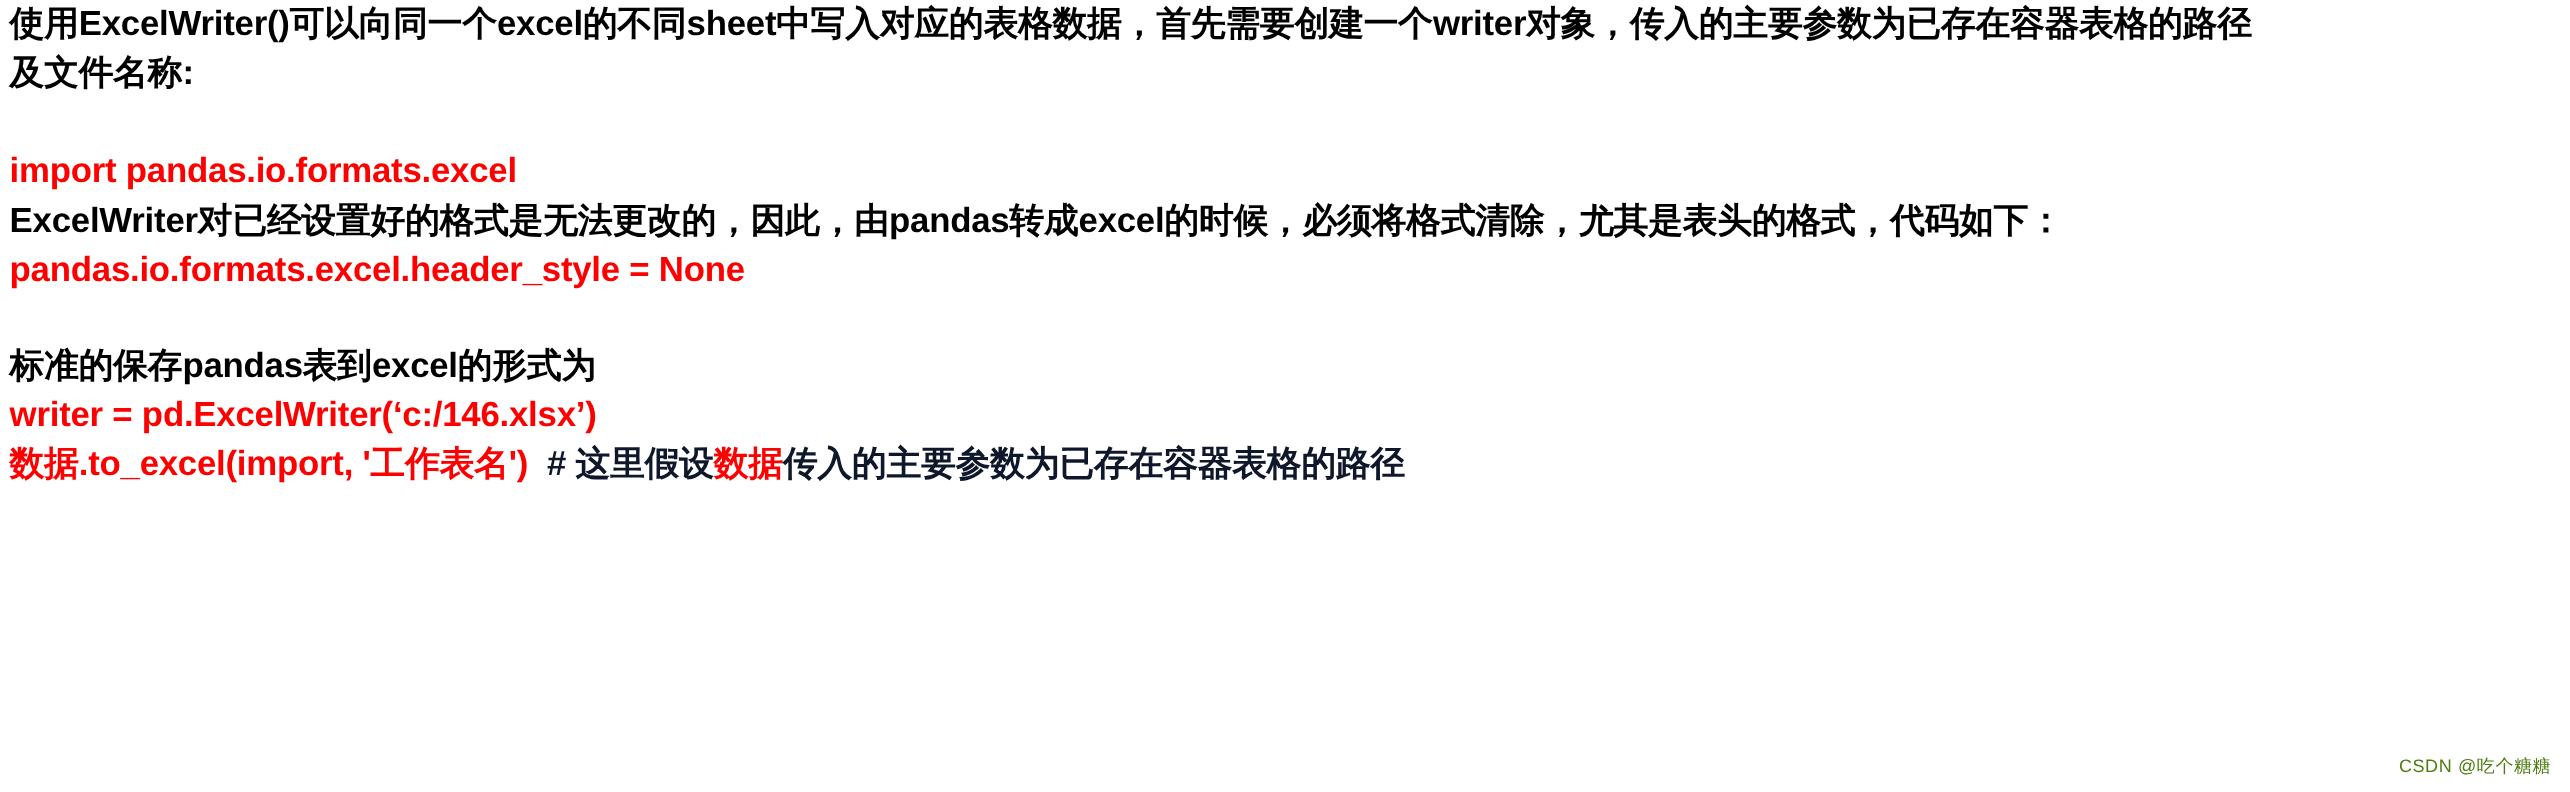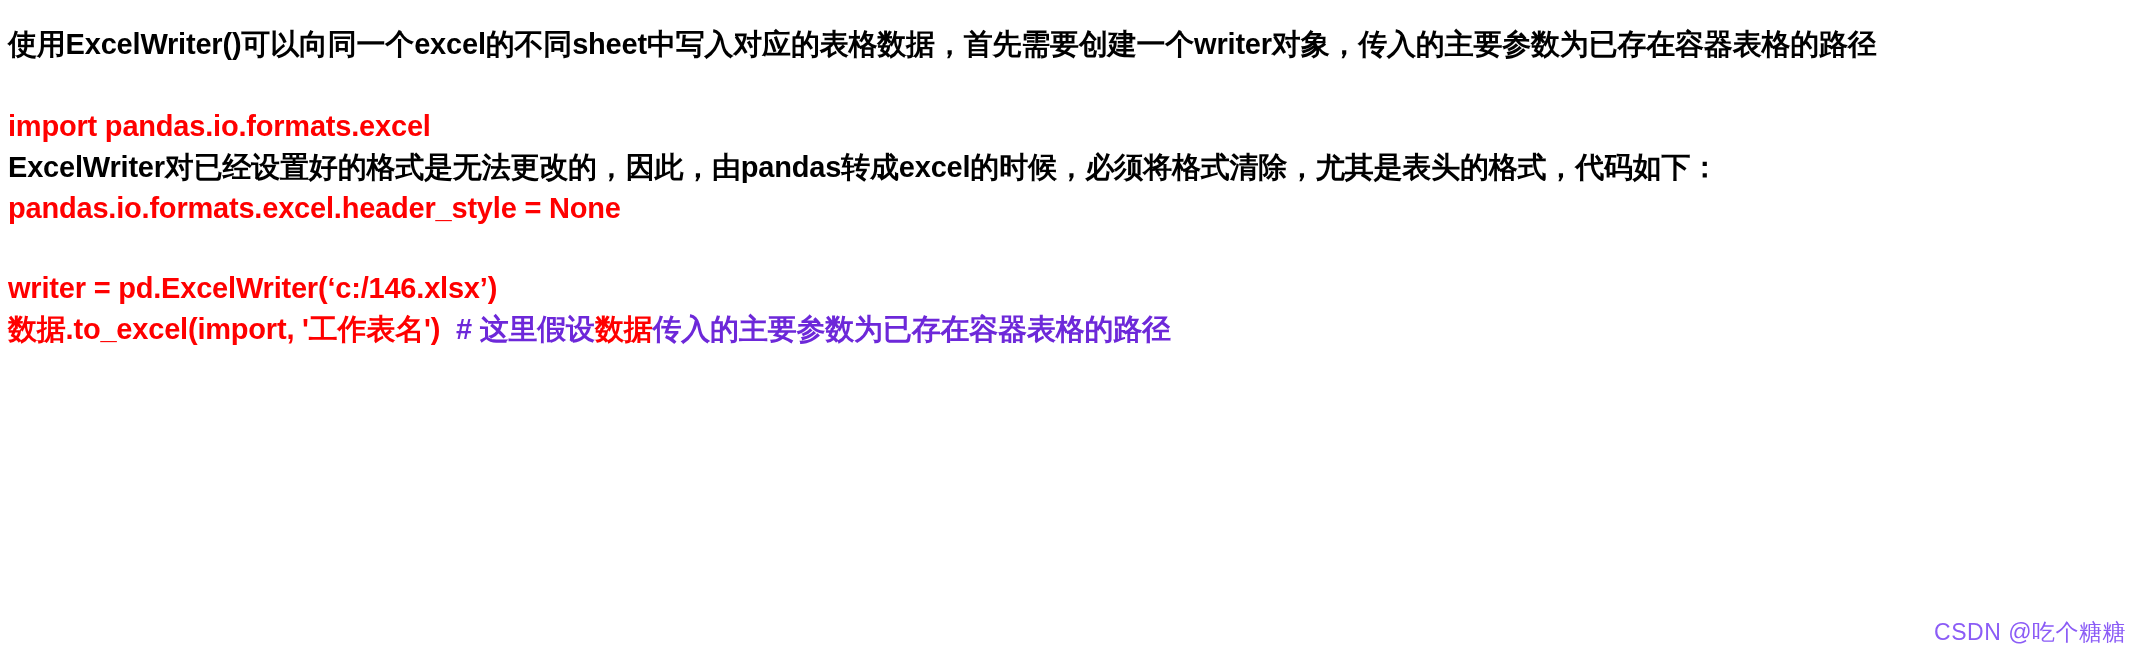--- a/index.html
+++ b/index.html
@@ -28,61 +28,63 @@
     white-space: nowrap;
     letter-spacing: -0.2px;
   }
   .para-black {
     color: #000000;
   }
   .code-red {
     color: #ff0000;
   }
   .code-green {
-    color: #6d28d9;
+    color: #0f172a;
   }
   .blank {
     height: 41px;
   }
   .blank-sm {
     height: 39px;
   }
-  .p1 { margin-top: 24px; }
+  .p1 { margin-top: 0; }
   .watermark {
     position: absolute;
     right: 16px;
     bottom: 12px;
-    font-size: 23px;
+    font-size: 15px;
     font-weight: normal;
-    color: #8b5cf6;
+    color: #4d7c0f;
     letter-spacing: 0.5px;
     white-space: nowrap;
     font-family: "Liberation Sans", "DejaVu Sans", sans-serif;
   }
 </style>
 </head>
 <body>
 
 <div class="page">
 
   <div class="doc">
 
     <div class="line para-black p1">使用ExcelWriter()可以向同一个excel的不同sheet中写入对应的表格数据，首先需要创建一个writer对象，传入的主要参数为已存在容器表格的路径</div>
 
+    <div class="line para-black">及文件名称:</div>
 
     <div class="blank"></div>
 
     <div class="line code-red">import pandas.io.formats.excel</div>
 
     <div class="line para-black">ExcelWriter对已经设置好的格式是无法更改的，因此，由pandas转成excel的时候，必须将格式清除，尤其是表头的格式，代码如下：</div>
 
     <div class="line code-red">pandas.io.formats.excel.header_style = None</div>
 
     <div class="blank-sm"></div>
 
+    <div class="line para-black">标准的保存pandas表到excel的形式为</div>
 
     <div class="line code-red">writer = pd.ExcelWriter(‘c:/146.xlsx’)</div>
 
     <div class="line">
       <span class="code-red">数据.to_excel(import, '工作表名')</span><span>&nbsp;&nbsp;</span><span class="code-green"># 这里假设</span><span class="code-red">数据</span><span class="code-green">传入的主要参数为已存在容器表格的路径</span>
     </div>
 
 
 
   </div>

